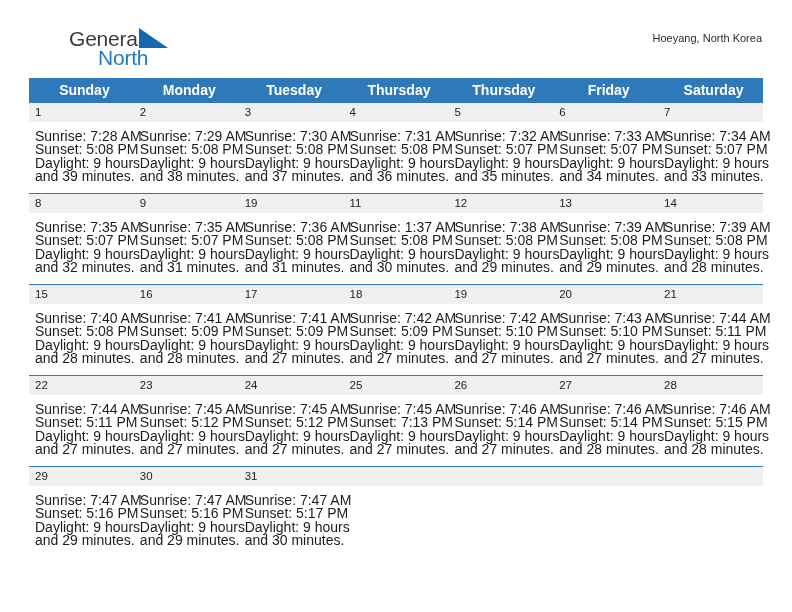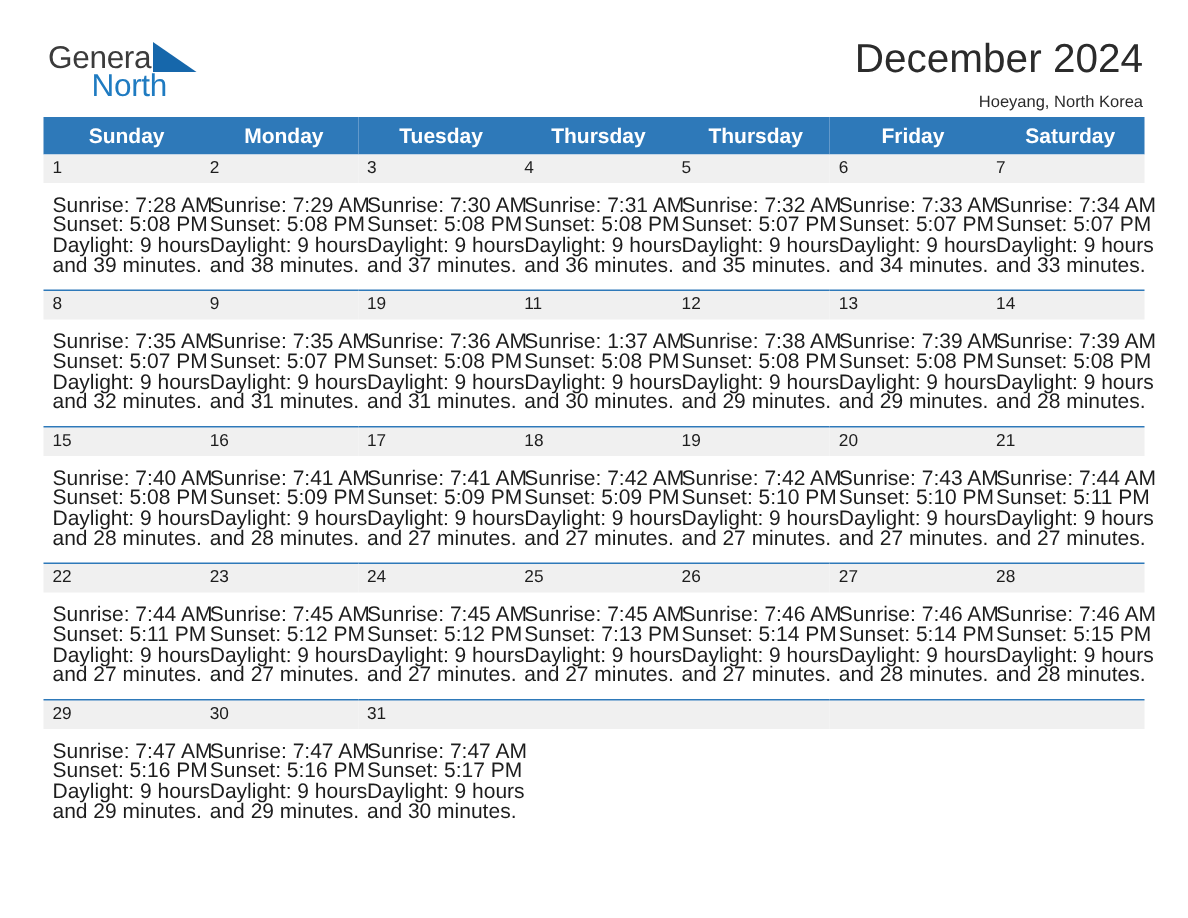--- a/index.html
+++ b/index.html
@@ -31,20 +31,21 @@
     height: 74px;
     padding-top: 24px;
     box-sizing: border-box;
   }
 
   .logo {
     position: relative;
     width: 130px;
     height: 50px;
     flex: 0 0 auto;
+    margin-left: 37px;
   }
   .logo-general {
     position: absolute;
     left: 3px;
     top: 3px;
     font-size: 21px;
     color: #3b3b3b;
     letter-spacing: -0.2px;
     font-family: "Liberation Sans", sans-serif;
   }
@@ -151,21 +152,20 @@
 
   <div class="header">
 
     <div class="logo">
       <span class="logo-general">General</span>
       <span class="logo-tri"></span>
       <span class="logo-blue">North</span>
     </div>
 
     <div class="title-block">
-      <div class="cal-title">December 2024</div>
       <div class="cal-subtitle">Hoeyang, North Korea</div>
     </div>
 
   </div>
 
   <table class="calendar">
     <thead>
       <tr>
         <th>Sunday</th>
         <th>Monday</th>

